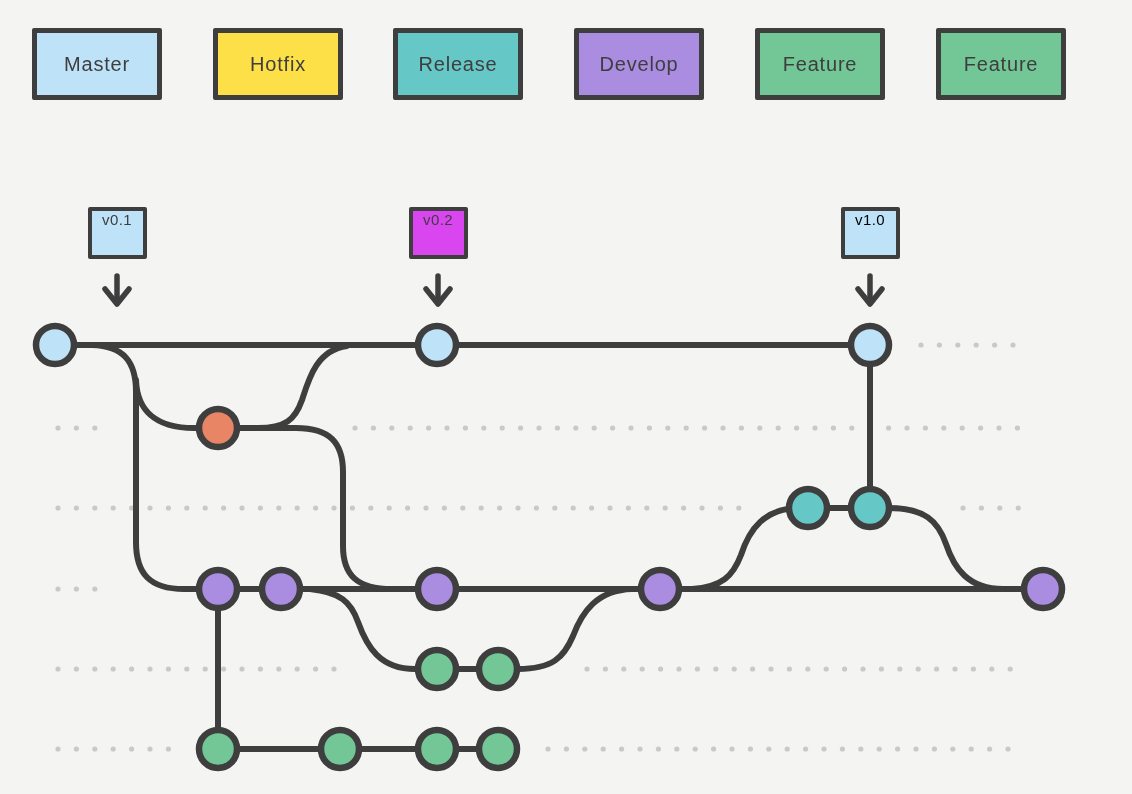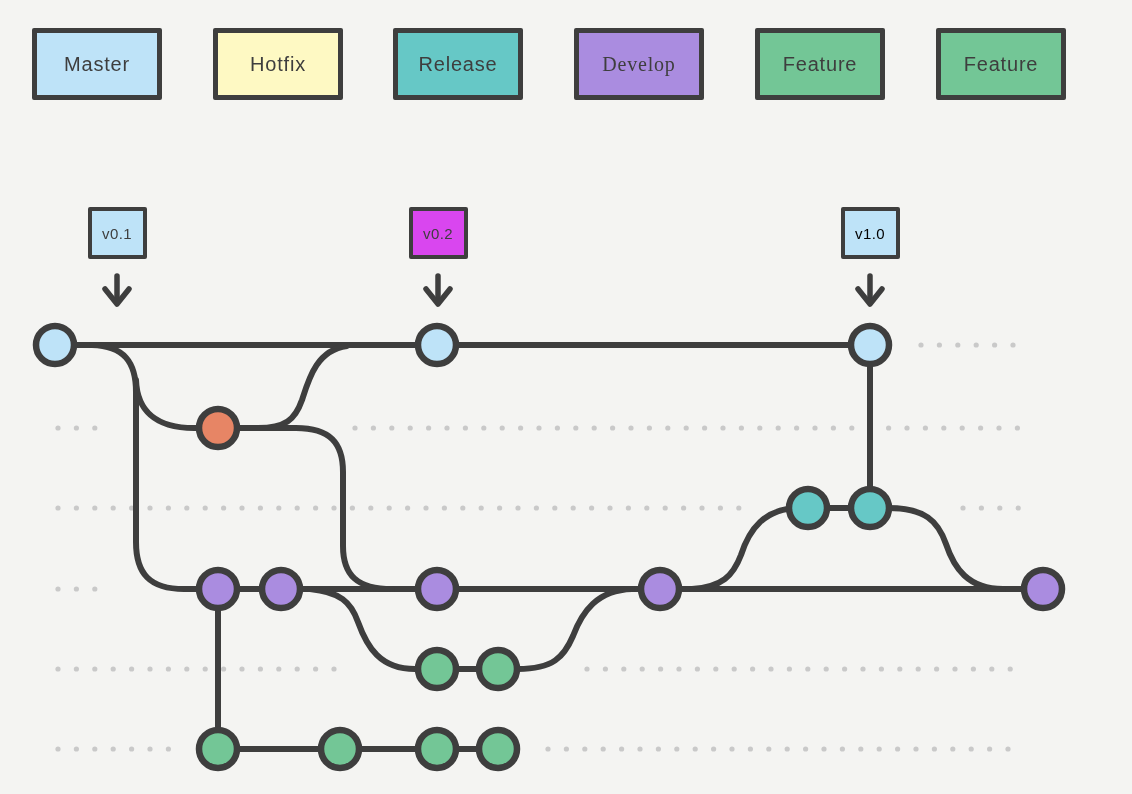--- a/index.html
+++ b/index.html
@@ -3,21 +3,21 @@
 <meta charset="utf-8">
 <style>
   html,body{margin:0;padding:0;background:#F4F4F2;}
   .stage{position:relative;width:1132px;height:794px;background:#F4F4F2;overflow:hidden;
          font-family:"Liberation Sans",sans-serif;}
   .legend-box{position:absolute;top:28px;width:130px;height:72px;box-sizing:border-box;
               border:5px solid #3E3E3E;border-radius:2px;display:flex;align-items:center;
               justify-content:center;}
   .legend-box span{font-size:20px;letter-spacing:.8px;color:#3E3E3E;}
   .tag{position:absolute;top:207px;width:59px;height:52px;box-sizing:border-box;
-       border:4px solid #3E3E3E;border-radius:2px;display:flex;align-items:center;
+       border:4px solid #3E3E3E;border-radius:2px;display:flex;
        justify-content:center;}
   .tag span{font-size:15px;letter-spacing:.4px;color:#3E3E3E;}
   svg.graph{position:absolute;left:0;top:0;}
 </style>
 </head>
 <body style="background: rgb(244, 244, 242);">
 
 <div class="stage" style="background: rgb(244, 244, 242);">
   <svg class="graph" id="graph" width="1132" height="794" viewBox="0 0 1132 794">
       <g fill="#C9C9C9">
@@ -244,28 +244,28 @@
       </g>
       <g stroke="#3E3E3E" stroke-width="5.5" fill="none" stroke-linecap="round" stroke-linejoin="round">
         <path d="M 870 276 L 870 299"></path>
         <path d="M 858 289 L 870 304 L 882 289"></path>
       </g>
     </svg>
   <div id="legend">
       <div class="legend-box" style="left: 32px; background: rgb(190, 227, 248); border-color: rgb(62, 62, 62);">
         <span style="color: rgb(62, 62, 62);">Master</span>
       </div>
-      <div class="legend-box" style="left: 213px; background: #fef9c3; border-color: rgb(62, 62, 62);">
+      <div class="legend-box" style="left: 213px; background: #fde047; border-color: rgb(62, 62, 62);">
         <span style="color: rgb(62, 62, 62);">Hotfix</span>
       </div>
       <div class="legend-box" style="left: 393px; background: rgb(102, 200, 198); border-color: rgb(62, 62, 62);">
         <span style="color: rgb(62, 62, 62);">Release</span>
       </div>
       <div class="legend-box" style="left: 574px; background: rgb(170, 140, 224); border-color: rgb(62, 62, 62);">
-        <span style="color: rgb(62, 62, 62); font-family: Liberation Serif, serif;">Develop</span>
+        <span style="color: rgb(62, 62, 62);">Develop</span>
       </div>
       <div class="legend-box" style="left: 755px; background: rgb(115, 198, 150); border-color: rgb(62, 62, 62);">
         <span style="color: rgb(62, 62, 62);">Feature</span>
       </div>
       <div class="legend-box" style="left: 936px; background: rgb(115, 198, 150); border-color: rgb(62, 62, 62);">
         <span style="color: rgb(62, 62, 62);">Feature</span>
       </div>
     </div>
   <div id="tags">
       <div class="tag" style="left: 87.5px; background: rgb(190, 227, 248); border-color: rgb(62, 62, 62);">

